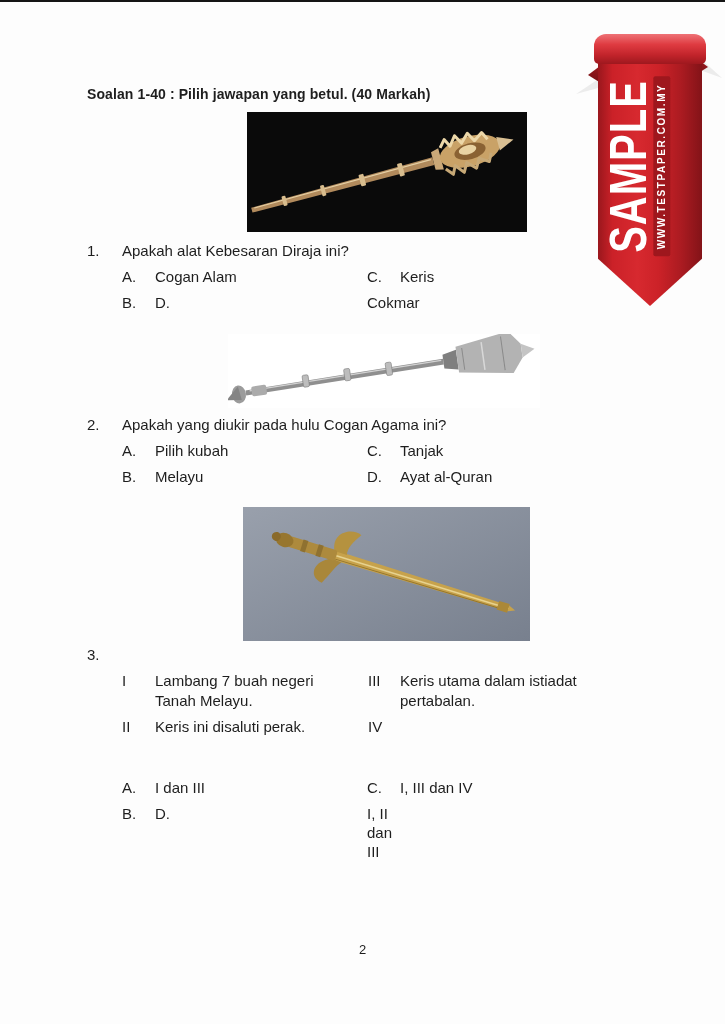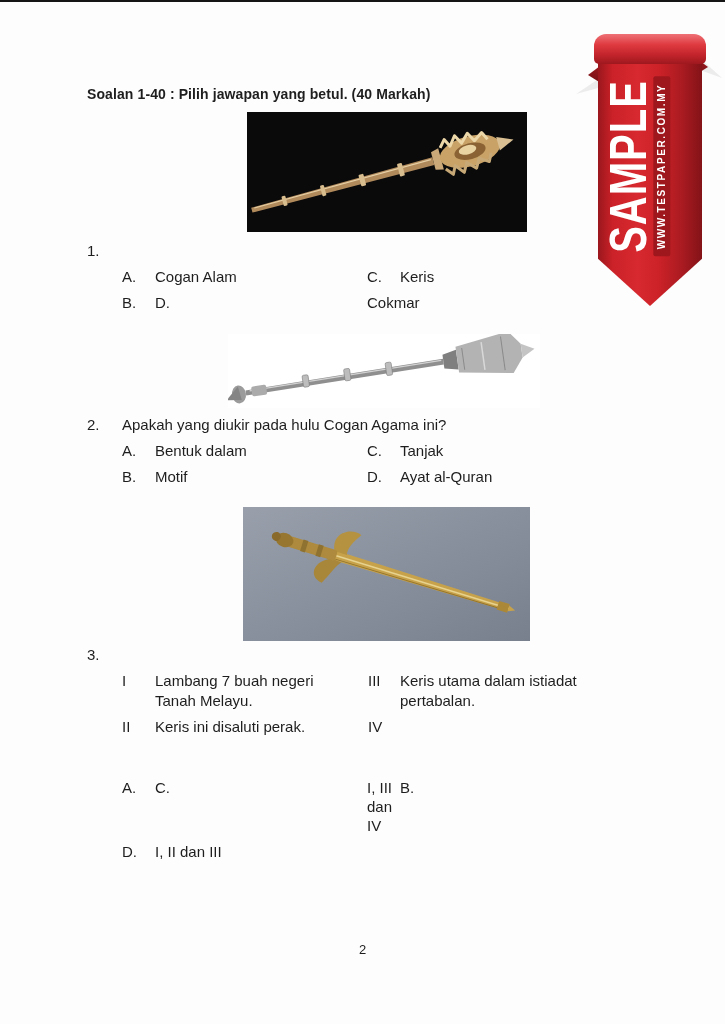--- a/index.html
+++ b/index.html
@@ -104,20 +104,21 @@
         <path d="M60,11 l6,7 4,-8 7,9 5,-9 8,8 5,-9 9,6 4,-8" stroke="#c7a977" stroke-width="3" fill="none" stroke-linejoin="round"></path>
         <ellipse cx="88" cy="0" rx="16" ry="8" fill="#8a6233"></ellipse>
         <ellipse cx="86" cy="-2" rx="9" ry="4.5" fill="#e9d3a3"></ellipse>
         <polygon points="117,-7 133,0 117,7" fill="#d9bf92"></polygon>
       </g>
     </svg>
   </figure>
 
   <section class="question q1">
     <span class="q-num">1.</span>
+    <span class="q-text">Apakah alat Kebesaran Diraja ini?</span>
   </section>
   <div class="options opts1">
     <span>A.</span>
     <span>Cogan Alam</span>
     <span>C.</span>
     <span>Keris</span>
     <span>B.</span>
     <span>D.</span>
     <span>Cokmar</span>
   </div>
@@ -145,25 +146,25 @@
       </g>
     </svg>
   </figure>
 
   <section class="question q2">
     <span class="q-num">2.</span>
     <span class="q-text">Apakah yang diukir pada hulu Cogan Agama ini?</span>
   </section>
   <div class="options opts2">
     <span>A.</span>
-    <span>Bentuk dalam</span>
+    <span>Pilih kubah</span>
     <span>C.</span>
     <span>Tanjak</span>
     <span>B.</span>
-    <span>Motif</span>
+    <span>Melayu</span>
     <span>D.</span>
     <span>Ayat al-Quran</span>
   </div>
 
   <figure class="fig fig3">
     <svg width="287" height="134" viewBox="0 0 287 134">
       <defs>
         <linearGradient id="slateBg" x1="0" y1="0" x2="1" y2="1">
           <stop offset="0" stop-color="#99a0ac"></stop>
           <stop offset="1" stop-color="#78808e"></stop>
@@ -193,20 +194,21 @@
     <span>I</span>
     <span class="stmt-text-l">Lambang 7 buah negeri Tanah Melayu.</span>
     <span>III</span>
     <span class="stmt-text-r">Keris utama dalam istiadat pertabalan.</span>
     <span>II</span>
     <span class="stmt-text-l">Keris ini disaluti perak.</span>
     <span>IV</span>
   </div>
   <div class="options opts3">
     <span>A.</span>
+    <span>I dan III</span>
     <span>C.</span>
     <span>I, III dan IV</span>
     <span>B.</span>
     <span>D.</span>
     <span>I, II dan III</span>
   </div>
 
   <div class="ribbon">
     <div class="wedge wedge-l"></div>
     <div class="wedge wedge-r"></div>

